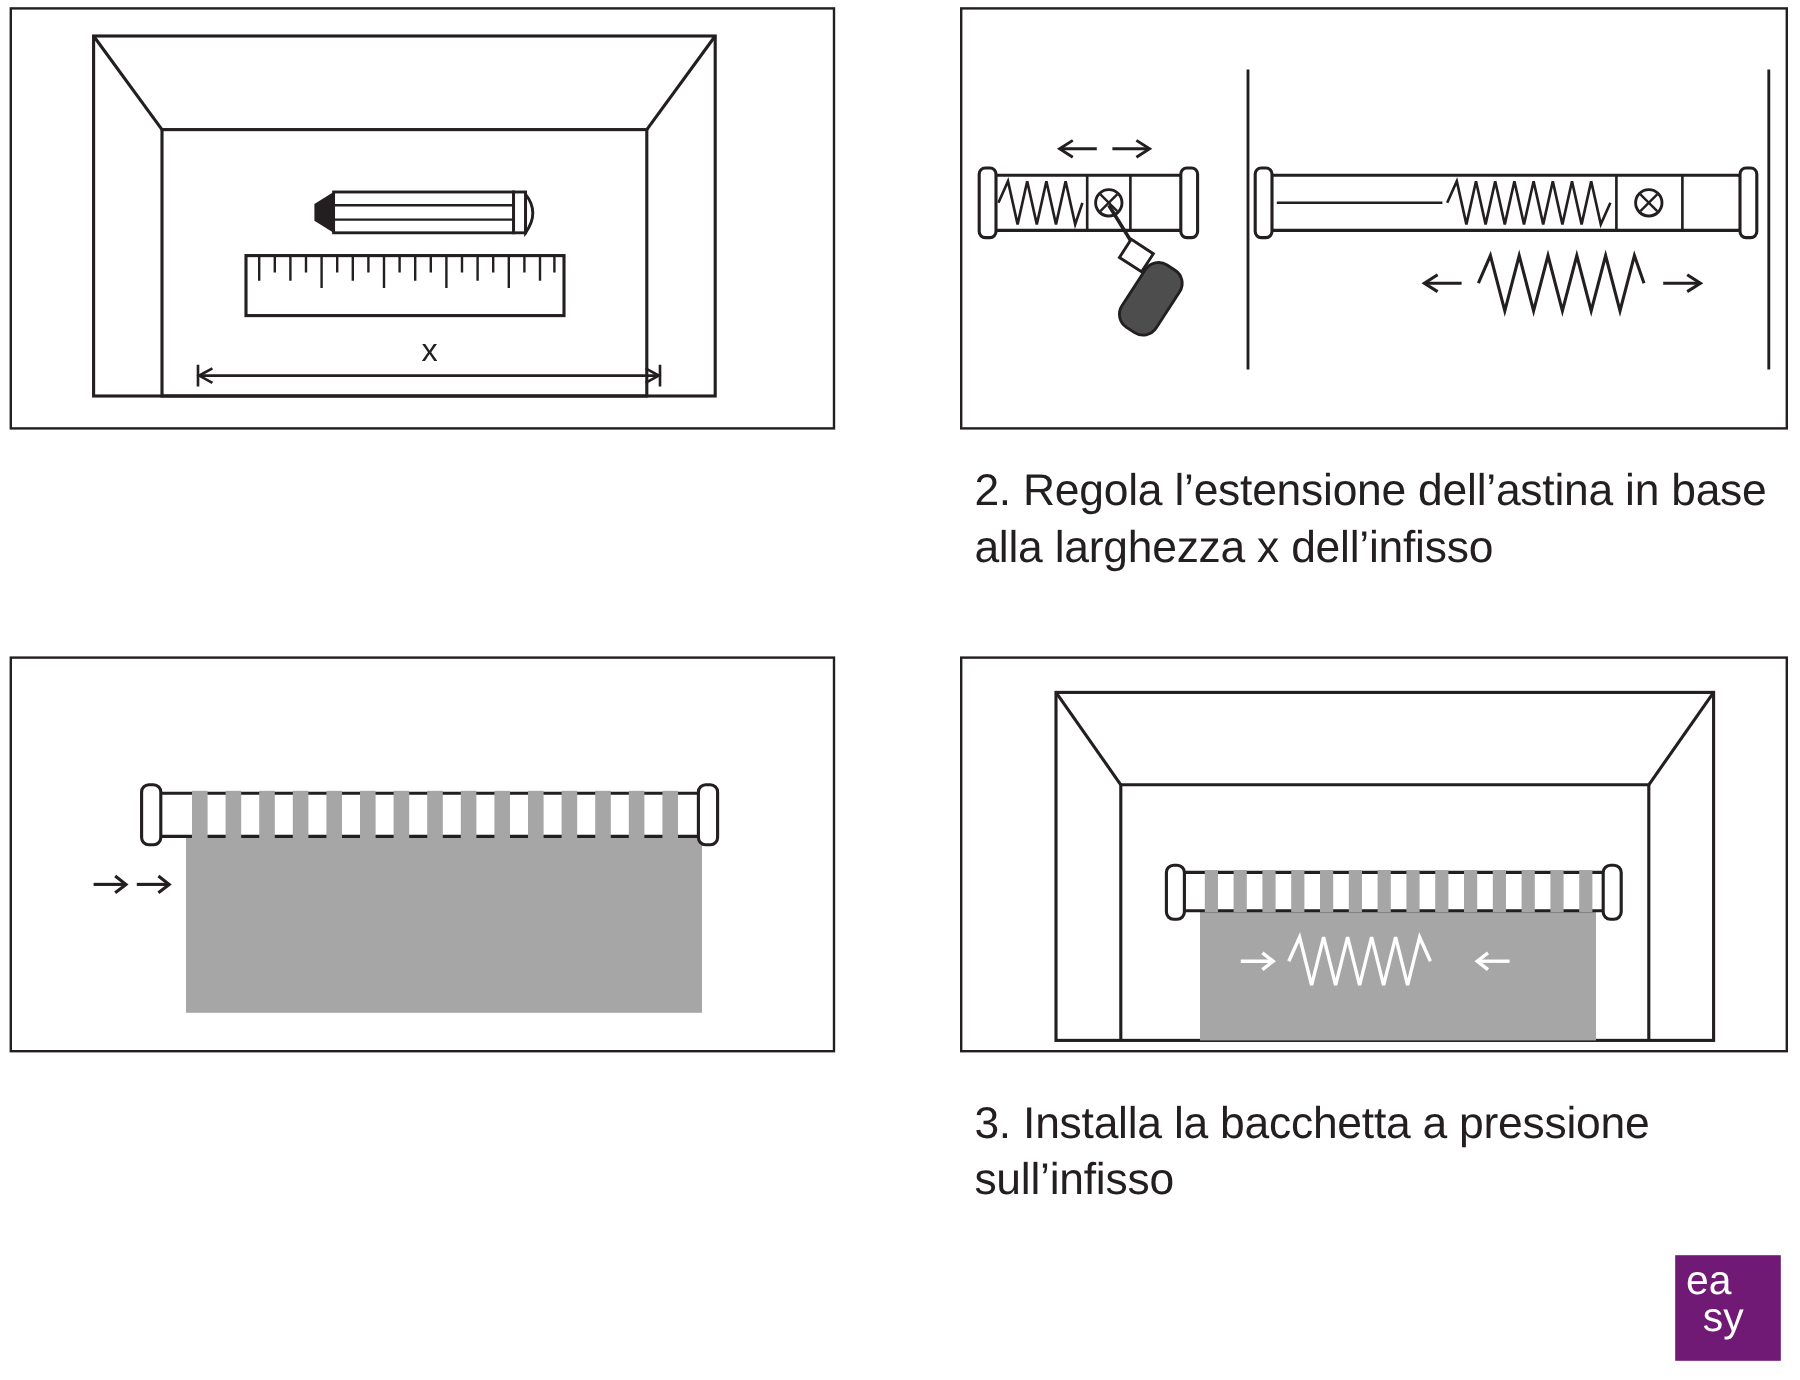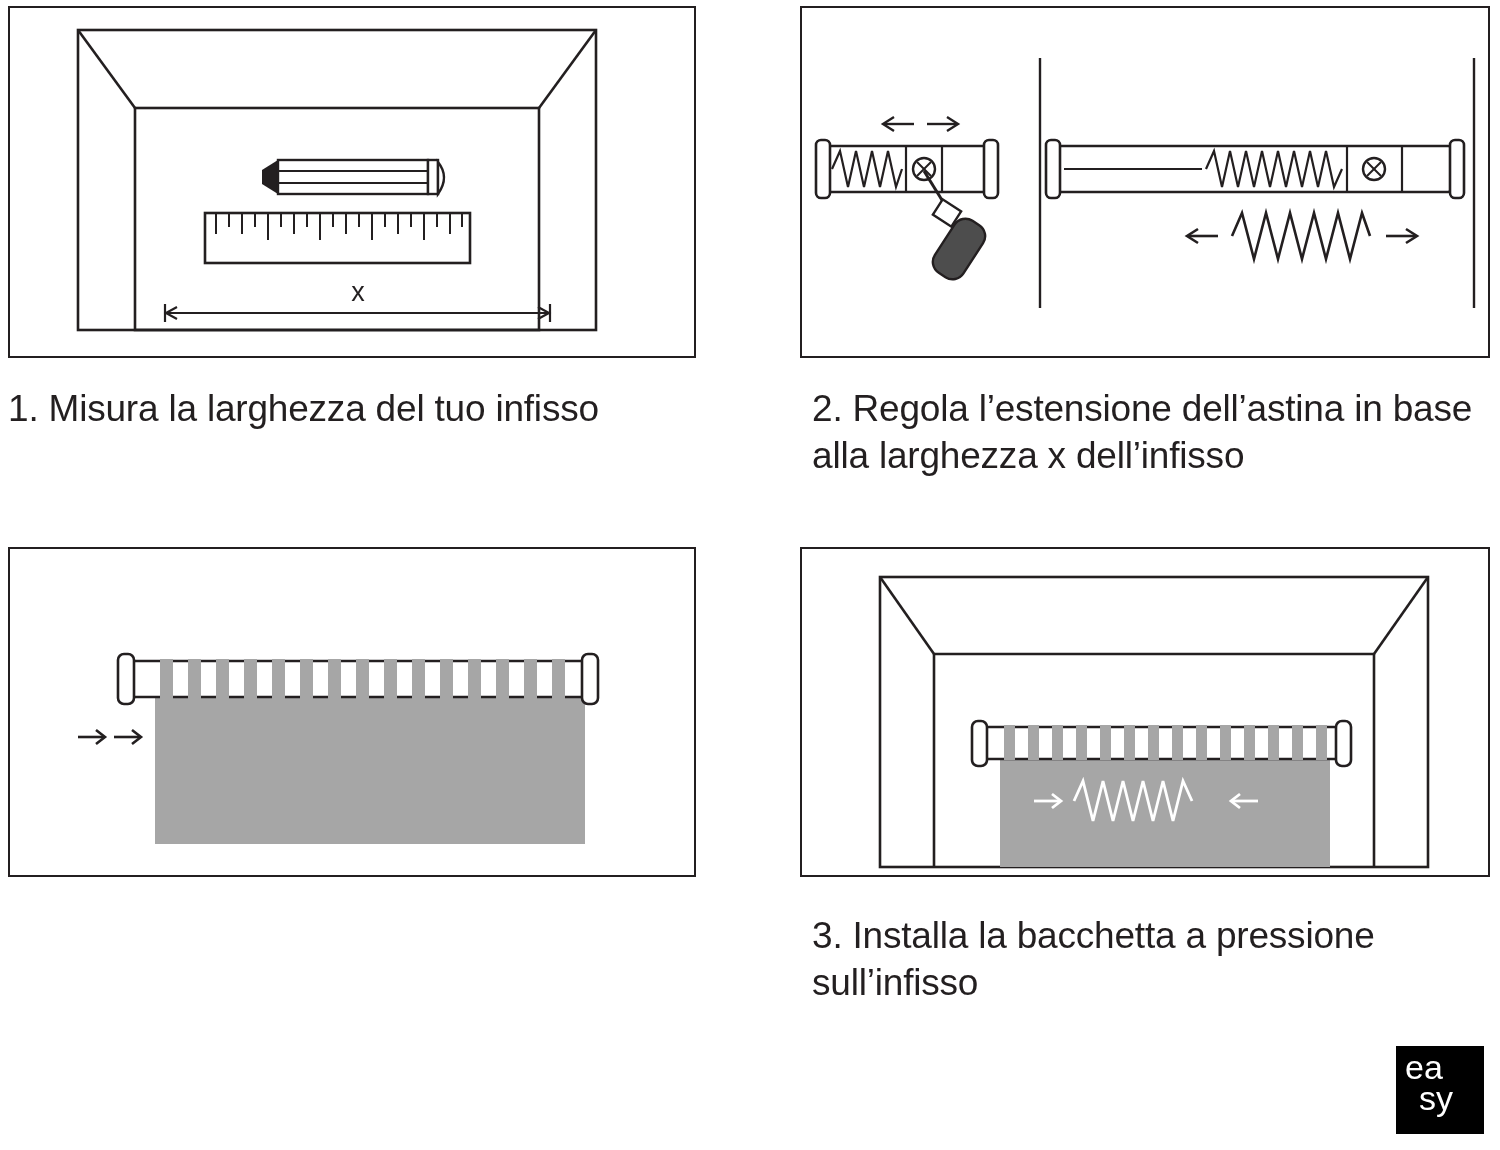--- a/index.html
+++ b/index.html
@@ -45,21 +45,21 @@
   #cap-4   { left: 812px; top: 912px; width: 690px; }
 
   svg { display: block; }
 
   .logo {
     position: absolute;
     left: 1396px;
     top: 1046px;
     width: 88px;
     height: 88px;
-    background: #000000;
+    background: #701a75;
     color: #ffffff;
   }
   .logo .txt {
     position: absolute;
     left: 9px;
     top: 6px;
     font-size: 34px;
     line-height: 0.92;
     font-family: "Liberation Sans", sans-serif;
     letter-spacing: 0px;
@@ -123,21 +123,20 @@
         <line x1="155" y1="305" x2="540" y2="305"></line>
         <line x1="155" y1="296" x2="155" y2="314"></line>
         <line x1="540" y1="296" x2="540" y2="314"></line>
         <polyline points="167,299 156,305 167,311" fill="none"></polyline>
         <polyline points="528,299 539,305 528,311" fill="none"></polyline>
       </g>
       <text x="348" y="293" font-family="Liberation Sans, sans-serif" font-size="27" fill="#231f20" text-anchor="middle">x</text>
     </svg>
   </div>
 
-  <div class="caption" id="cap-1">1. Misura la larghezza del tuo infisso</div>
 
   <div class="panel" id="panel-2">
     <svg width="686" height="348" viewBox="0 0 686 348">
 
       <g stroke="#231f20" stroke-width="2.4">
         <line x1="238" y1="50" x2="238" y2="300"></line>
         <line x1="672" y1="50" x2="672" y2="300"></line>
       </g>
 
       <g>

